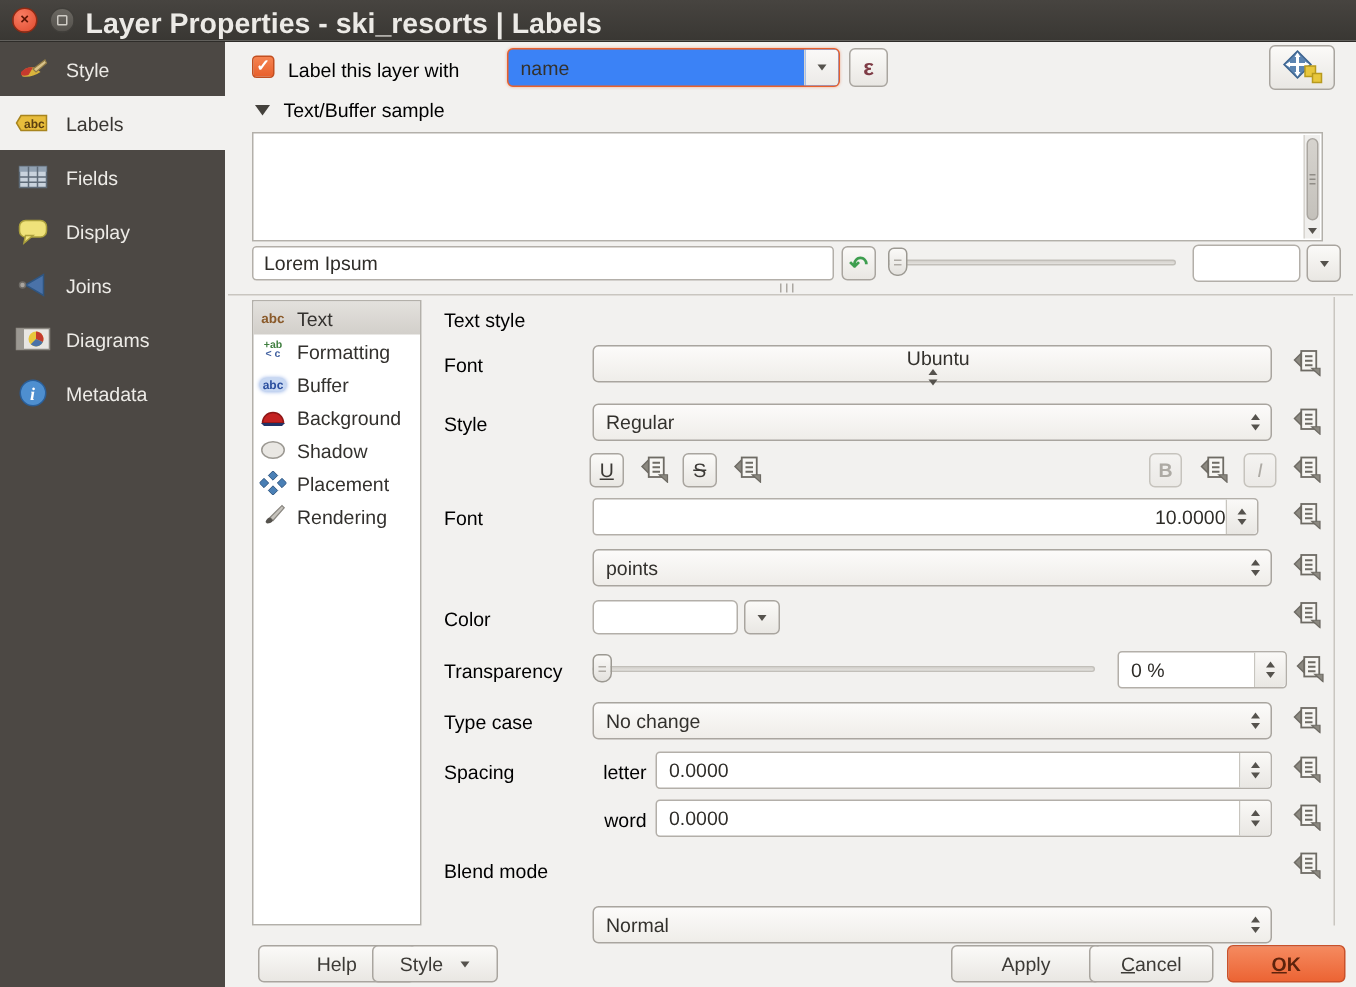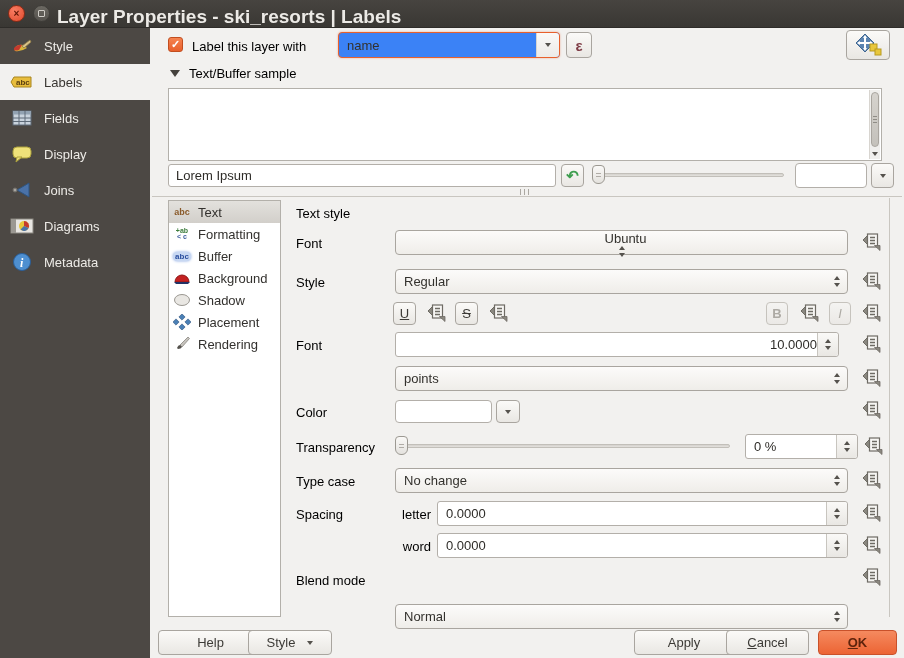--- a/index.html
+++ b/index.html
@@ -511,21 +511,21 @@
   </div>
   <div class="abs dd-btn" style="left:858px; top:566px; width:26px; height:24px;">
       <span class="dd-icon"><svg width="20" height="19" viewBox="0 0 20 19">
           <path d="M6.5 3.5 L2 8 L6.5 12.5 Z" fill="#8B8880" stroke="#6E6B64" stroke-width="1"></path>
           <rect x="6.5" y="2" width="10" height="13" fill="#F7F6F3" stroke="#6E6B64" stroke-width="1.2"></rect>
           <path d="M9 5.5 H14 M9 8.5 H14 M9 11.5 H14" stroke="#6E6B64" stroke-width="1.4"></path>
           <path d="M13.5 13.5 H19 V18.5 Z" fill="#8B8880" stroke="#6E6B64" stroke-width="0.8"></path>
         </svg></span>
     </div>
 
-  <div class="abs btn footer-btn" style="left:158px; top:630px; width:105px;">
+  <div class="abs btn footer-btn" style="left:172px; top:630px; width:105px;">
     <span>Help</span>
   </div>
   <div class="abs btn footer-btn" style="left:248px; top:630px; width:84px; gap:12px;">
     <span>Style</span>
     <i class="tri-down"></i>
   </div>
   <div class="abs btn footer-btn" style="left:634px; top:630px; width:100px;">
     <span>Apply</span>
   </div>
   <div class="abs btn footer-btn" style="left:726px; top:630px; width:83px;">

